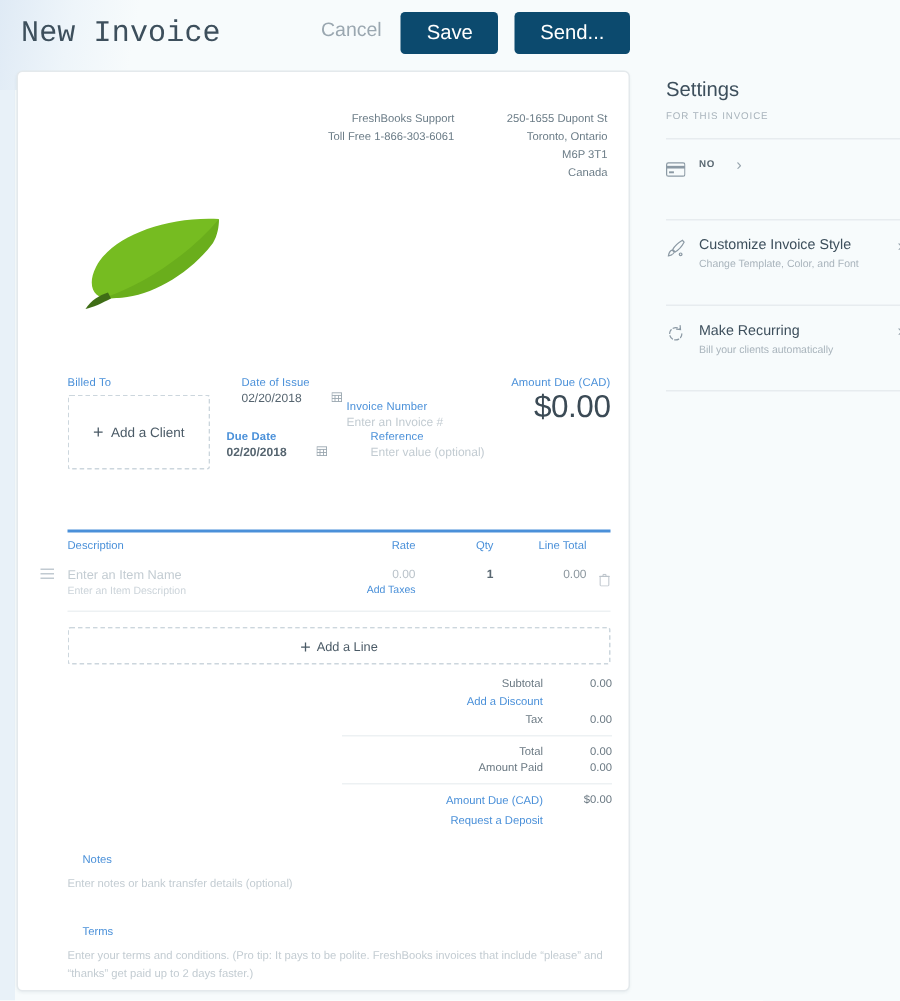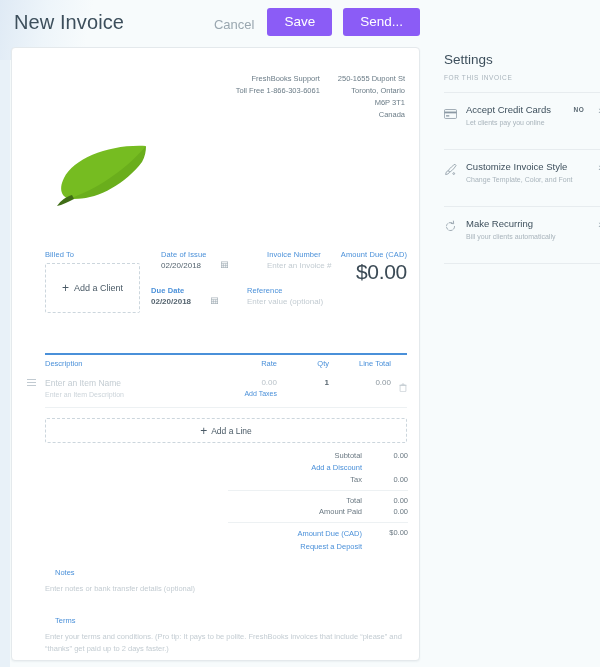--- a/index.html
+++ b/index.html
@@ -37,39 +37,40 @@
     align-items: center;
     z-index: 5;
   }
   .page-title {
     margin-left: 14px;
     font-size: 20px;
     color: #3d4f5c;
     font-weight: 400;
     letter-spacing: .1px;
     white-space: nowrap;
+    font-family: Liberation Mono, monospace;
   }
   .topbar-actions {
     margin-left: auto;
     margin-right: 180px;
     display: flex;
-    align-items: flex-end;
+    align-items: flex-start;
     gap: 11px;
   }
   .btn-cancel {
     background: none;
     border: none;
     color: #9aa7b0;
     font-size: 13px;
     font-family: inherit;
     padding: 4px 2px;
     cursor: pointer;
   }
   .btn-green {
-    background: #8b5cf6;
+    background: #0c4a6e;
     border: none;
     border-radius: 3px;
     color: #ffffff;
     font-size: 13.5px;
     font-family: inherit;
     padding: 7px 17px;
     cursor: pointer;
     line-height: 1;
   }
 
@@ -83,21 +84,21 @@
     border-radius: 4px;
     box-shadow: 0 1px 2px rgba(40,60,80,.06);
     box-sizing: border-box;
     overflow: hidden;
   }
 
   .company-block {
     position: absolute;
     right: 14px; top: 25px;
     display: flex;
-    gap: 18px;
+    gap: 35px;
     text-align: right;
     font-size: 7.5px;
     color: #6b7c87;
     line-height: 1.62;
   }
   .company-col div { white-space: nowrap; }
 
   .logo-wrap {
     position: absolute;
     left: 32px; top: 94px;
@@ -143,21 +144,21 @@
   }
   .plus {
     font-size: 12px;
     line-height: 1;
     color: #4a5a66;
     font-weight: 300;
   }
 
   .col-issue { position: absolute; left: 116px; top: 0; }
   .col-due   { position: absolute; left: 106px; top: 36px; font-weight: bold; }
-  .col-num   { position: absolute; left: 186px; top: 0; margin-left: 36px; }
+  .col-num   { position: absolute; left: 186px; top: 16px; }
   .col-ref   { position: absolute; left: 202px; top: 36px; }
   .col-amt   { position: absolute; right: 0; top: 0; text-align: right; }
   .amt-due-val {
     font-size: 21px;
     color: #3b4a55;
     font-weight: 400;
     margin-top: 1px;
     letter-spacing: -.3px;
   }
 
@@ -506,24 +507,20 @@
   <div class="set-sub">FOR THIS INVOICE</div>
 
   <div class="set-item">
     <div class="set-ico">
       <svg width="13" height="10" viewBox="0 0 16 12">
           <rect x="0.5" y="0.5" width="15" height="11" rx="1.5" fill="none" stroke="#8b99a4"></rect>
           <rect x="0.5" y="3" width="15" height="2.2" fill="#8b99a4"></rect>
           <rect x="2.5" y="7.5" width="4" height="1.6" fill="#8b99a4"></rect>
         </svg>
     </div>
-    <div class="set-body">
-      <div class="set-name">Accept Credit Cards</div>
-      <div class="set-desc">Let clients pay you online</div>
-    </div>
     <div class="set-no">NO</div>
     <div class="chev">›</div>
   </div>
 
   <div class="set-item">
     <div class="set-ico">
       <svg width="13" height="13" viewBox="0 0 16 16">
           <path d="M13.5 1.5 C11 3, 7 6.5, 5.5 9 L7.5 11 C10 9.5, 13.5 5.5, 14.8 3 Z" fill="none" stroke="#8b99a4"></path>
           <path d="M5 9.5 C3.2 10, 2.4 11.6, 2 14.2 C4.6 13.8, 6.2 13, 6.8 11.2 Z" fill="none" stroke="#8b99a4"></path>
           <circle cx="12" cy="13" r="1.1" fill="none" stroke="#8b99a4"></circle>

